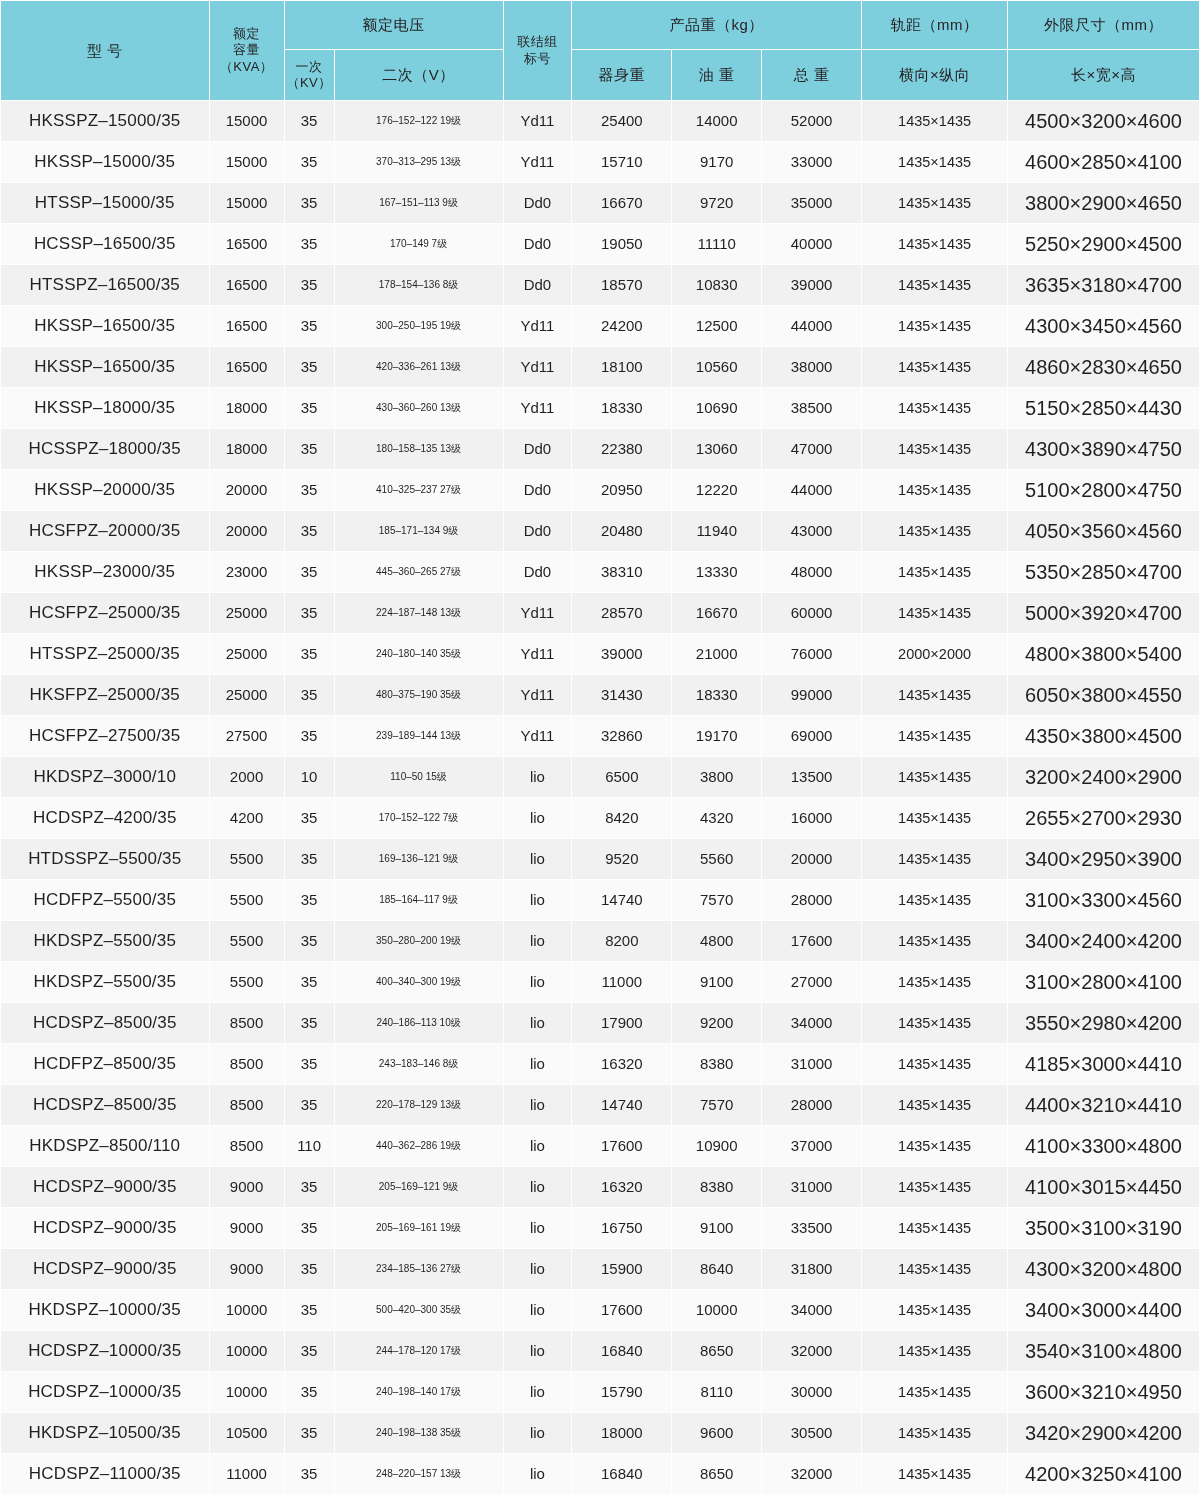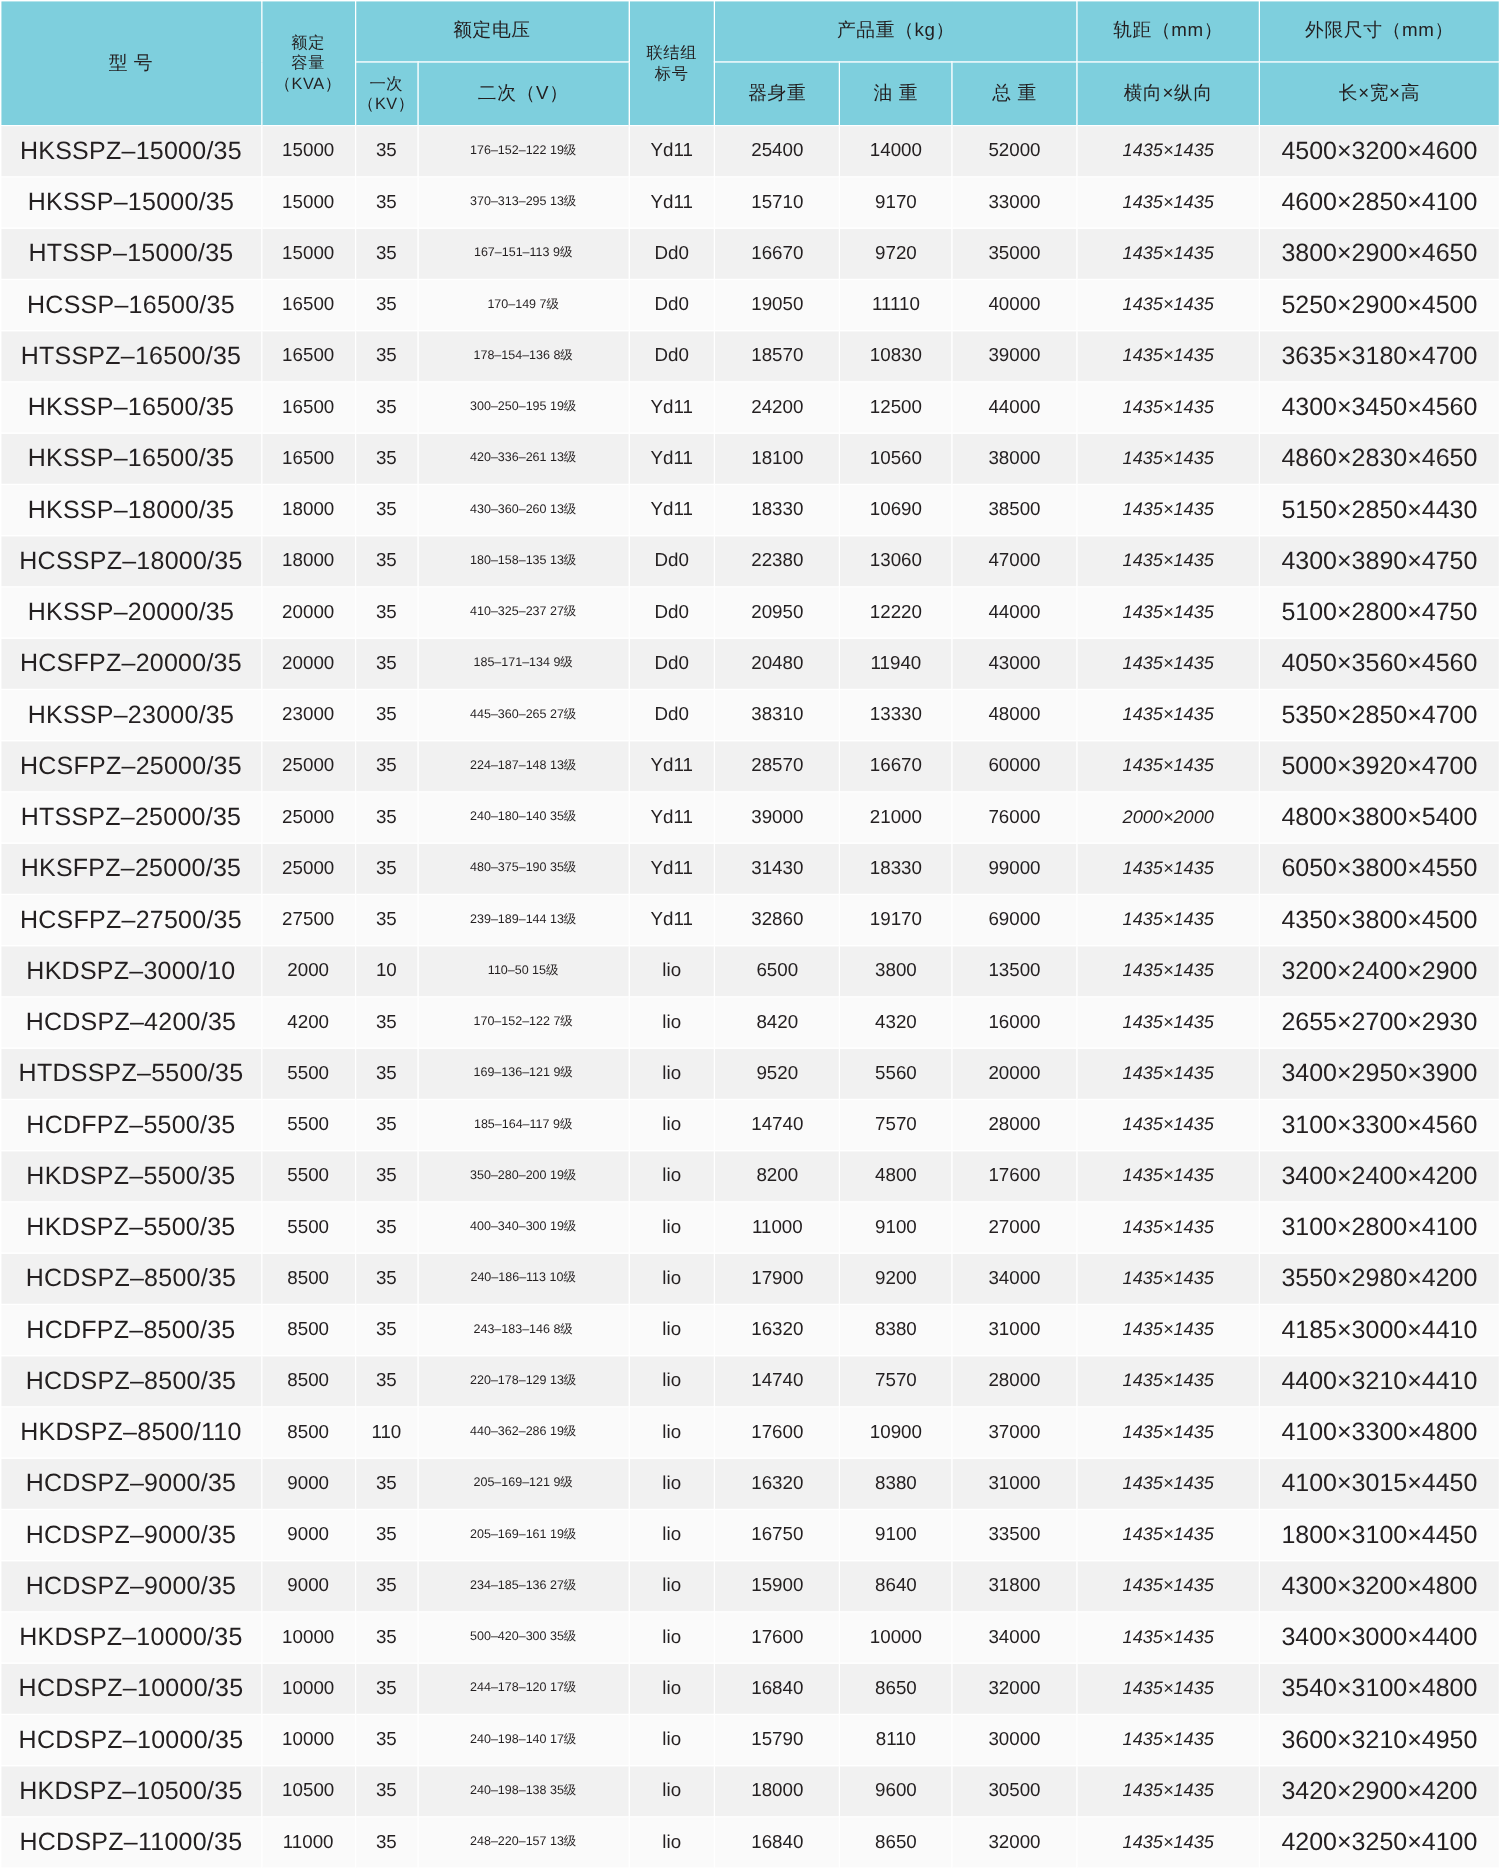--- a/index.html
+++ b/index.html
@@ -36,26 +36,26 @@
   thead tr.r1 th { height: 48px; }
   thead tr.r2 th { height: 50px; }
   thead th.small {
     font-size: 13px;
     line-height: 1.25;
   }
   tbody td { height: 40px; }
   tbody tr.odd td  { background: #f1f1f1; }
   tbody tr.even td { background: #fafafa; }
   tbody td.model {
-    font-size: 20px;
+    font-size: 17px;
     letter-spacing: 0.2px;
   }
   tbody td.volt { font-size: 10px; }
   tbody td.dim  { font-size: 20px; }
-  tbody td.gauge{ font-size: 14.5px; font-style: italic; }
+  tbody td.gauge{ font-size: 14.5px; }
 
   
   col.c-model { width: 200px; }
   col.c-cap   { width: 72px; }
   col.c-pri   { width: 48px; }
   col.c-sec   { width: 162px; }
   col.c-grp   { width: 66px; }
   col.c-body  { width: 96px; }
   col.c-oil   { width: 86px; }
   col.c-total { width: 96px; }
@@ -436,21 +436,21 @@
       <tr class="even">
         <td class="model">HCDSPZ–9000/35</td>
         <td>9000</td>
         <td>35</td>
         <td class="volt">205–169–161  19级</td>
         <td>lio</td>
         <td>16750</td>
         <td>9100</td>
         <td>33500</td>
         <td class="gauge">1435×1435</td>
-        <td class="dim">1800×3100×4450</td>
+        <td class="dim">3500×3100×3190</td>
       </tr>
       <tr class="odd">
         <td class="model">HCDSPZ–9000/35</td>
         <td>9000</td>
         <td>35</td>
         <td class="volt">234–185–136  27级</td>
         <td>lio</td>
         <td>15900</td>
         <td>8640</td>
         <td>31800</td>

